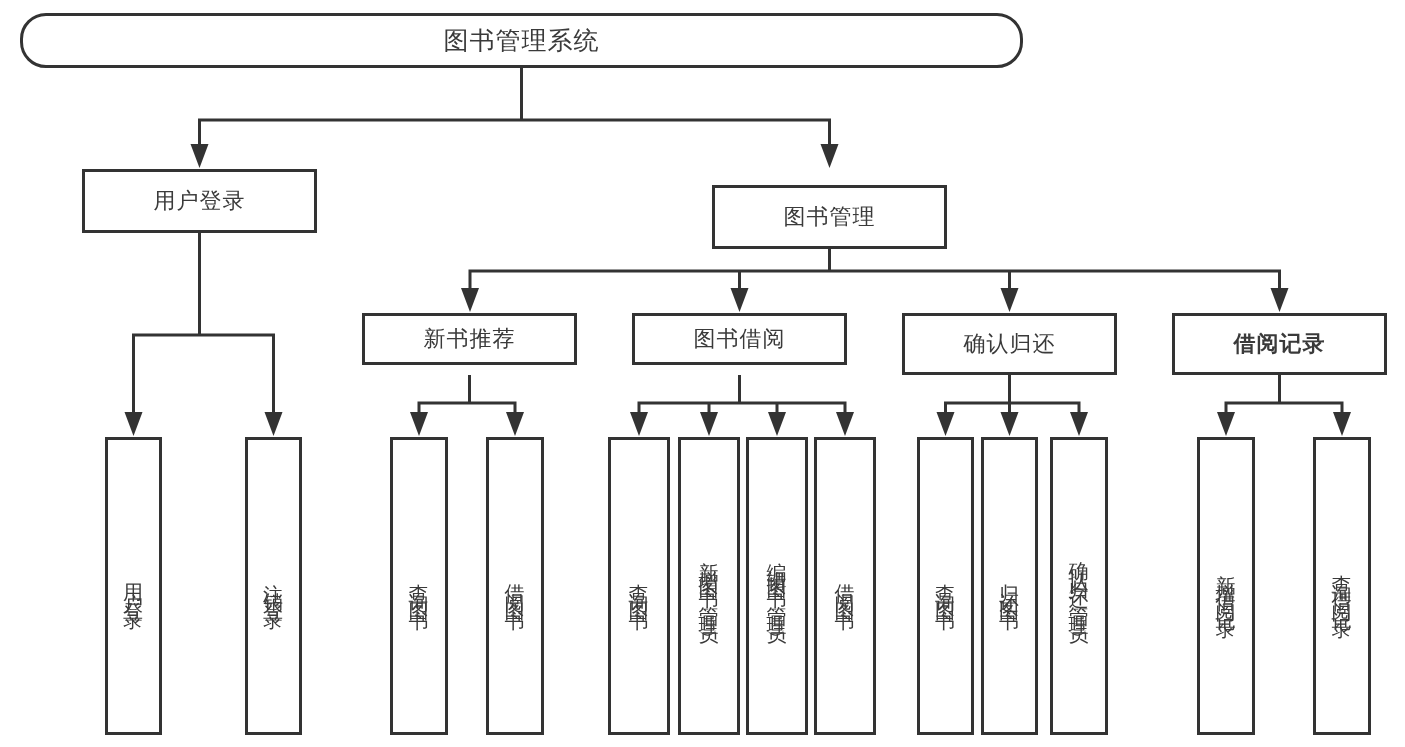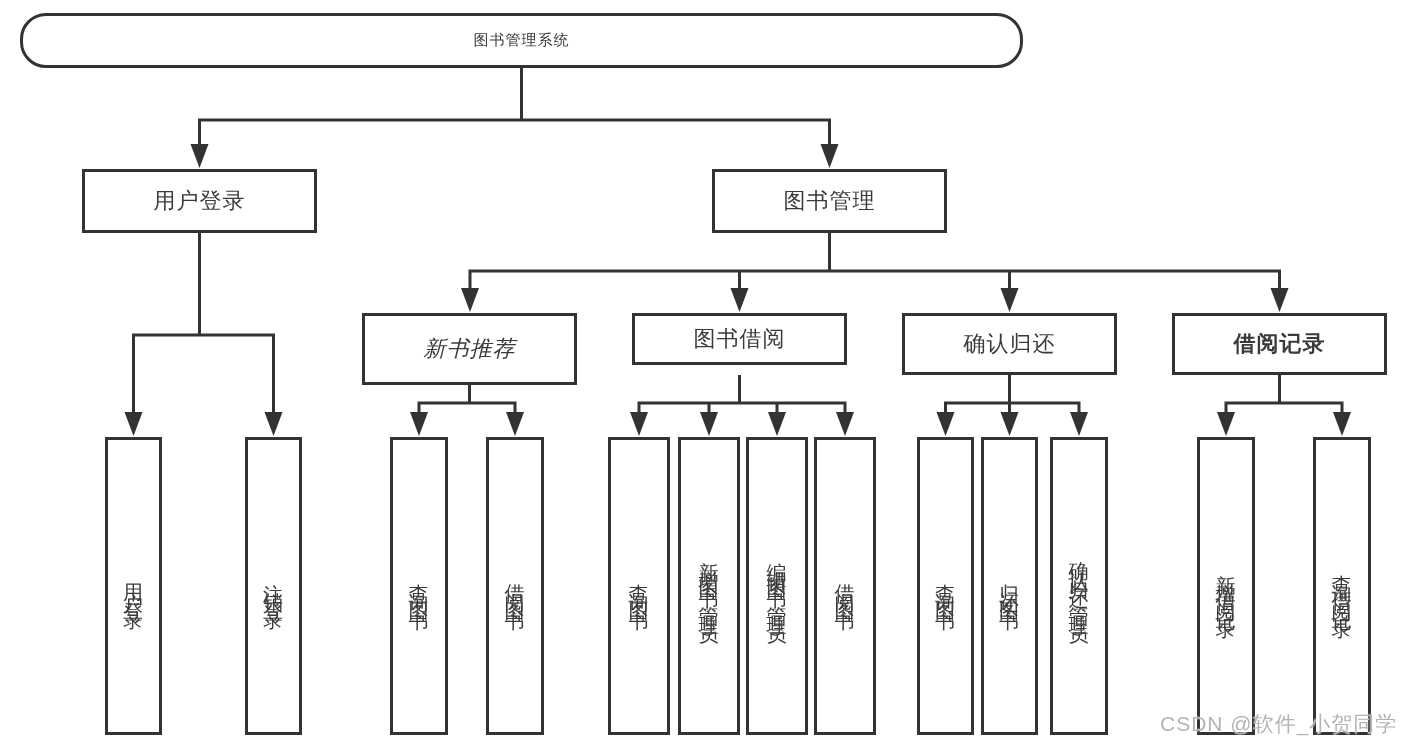--- a/index.html
+++ b/index.html
@@ -25,21 +25,21 @@
     position: absolute;
     background: #ffffff;
     border: 3px solid #333333;
     color: #3a3a3a;
     display: flex;
     align-items: center;
     justify-content: center;
     z-index: 2;
     text-align: center;
   }
-  .node.h1 { font-size: 15px; letter-spacing: 1px; border-radius: 26px; }
+  .node.h1 { font-size: 25px; letter-spacing: 1px; border-radius: 26px; }
   .node.h2 { font-size: 22px; letter-spacing: 1px; }
   .node.leaf { top: 437px; height: 298px; }
   .node.leaf .vtext {
     writing-mode: vertical-rl;
     text-orientation: mixed;
     font-size: 20px;
     line-height: 1;
     letter-spacing: 9px;
     white-space: nowrap;
   }
@@ -100,23 +100,23 @@
       <use href="#ah" x="1009.5" y="436"></use>
       <use href="#ah" x="1079" y="436"></use>
       <use href="#ah" x="1226" y="436"></use>
       <use href="#ah" x="1342" y="436"></use>
     </g>
   </svg>
 
   <div class="node h1" style="left:20px; top:13px; width:1003px; height:55px;">图书管理系统</div>
 
   <div class="node h2" style="left:82px; top:169px; width:235px; height:64px;">用户登录</div>
-  <div class="node h2" style="left:712px; top:169px; width:235px; height:64px;">图书管理</div>
+  <div class="node h2" style="left:712px; top:185px; width:235px; height:64px;">图书管理</div>
 
-  <div class="node h2" style="left:362px; top:313px; width:215px; height:72px;font-style:italic;">新书推荐</div>
+  <div class="node h2" style="left:362px; top:313px; width:215px; height:52px;">新书推荐</div>
   <div class="node h2" style="left:632px; top:313px; width:215px; height:52px;">图书借阅</div>
   <div class="node h2" style="left:902px; top:313px; width:215px; height:62px;">确认归还</div>
   <div class="node h2" style="left:1172px; top:313px; width:215px; height:62px;font-weight:bold;">借阅记录</div>
 
   <div class="node leaf" style="left:105px; width:57px;">
     <span class="vtext">用户登录</span>
   </div>
   <div class="node leaf" style="left:245px; width:57px;">
     <span class="vtext">注销登录</span>
   </div>
@@ -151,15 +151,14 @@
     <span class="vtext">确认归还（管理员）</span>
   </div>
 
   <div class="node leaf" style="left:1197px; width:58px;">
     <span class="vtext">新增借阅记录</span>
   </div>
   <div class="node leaf" style="left:1313px; width:58px;">
     <span class="vtext">查询借阅记录</span>
   </div>
 
-  <div class="watermark">CSDN @软件_小贺同学</div>
 
 </div>
 
 </body></html>

